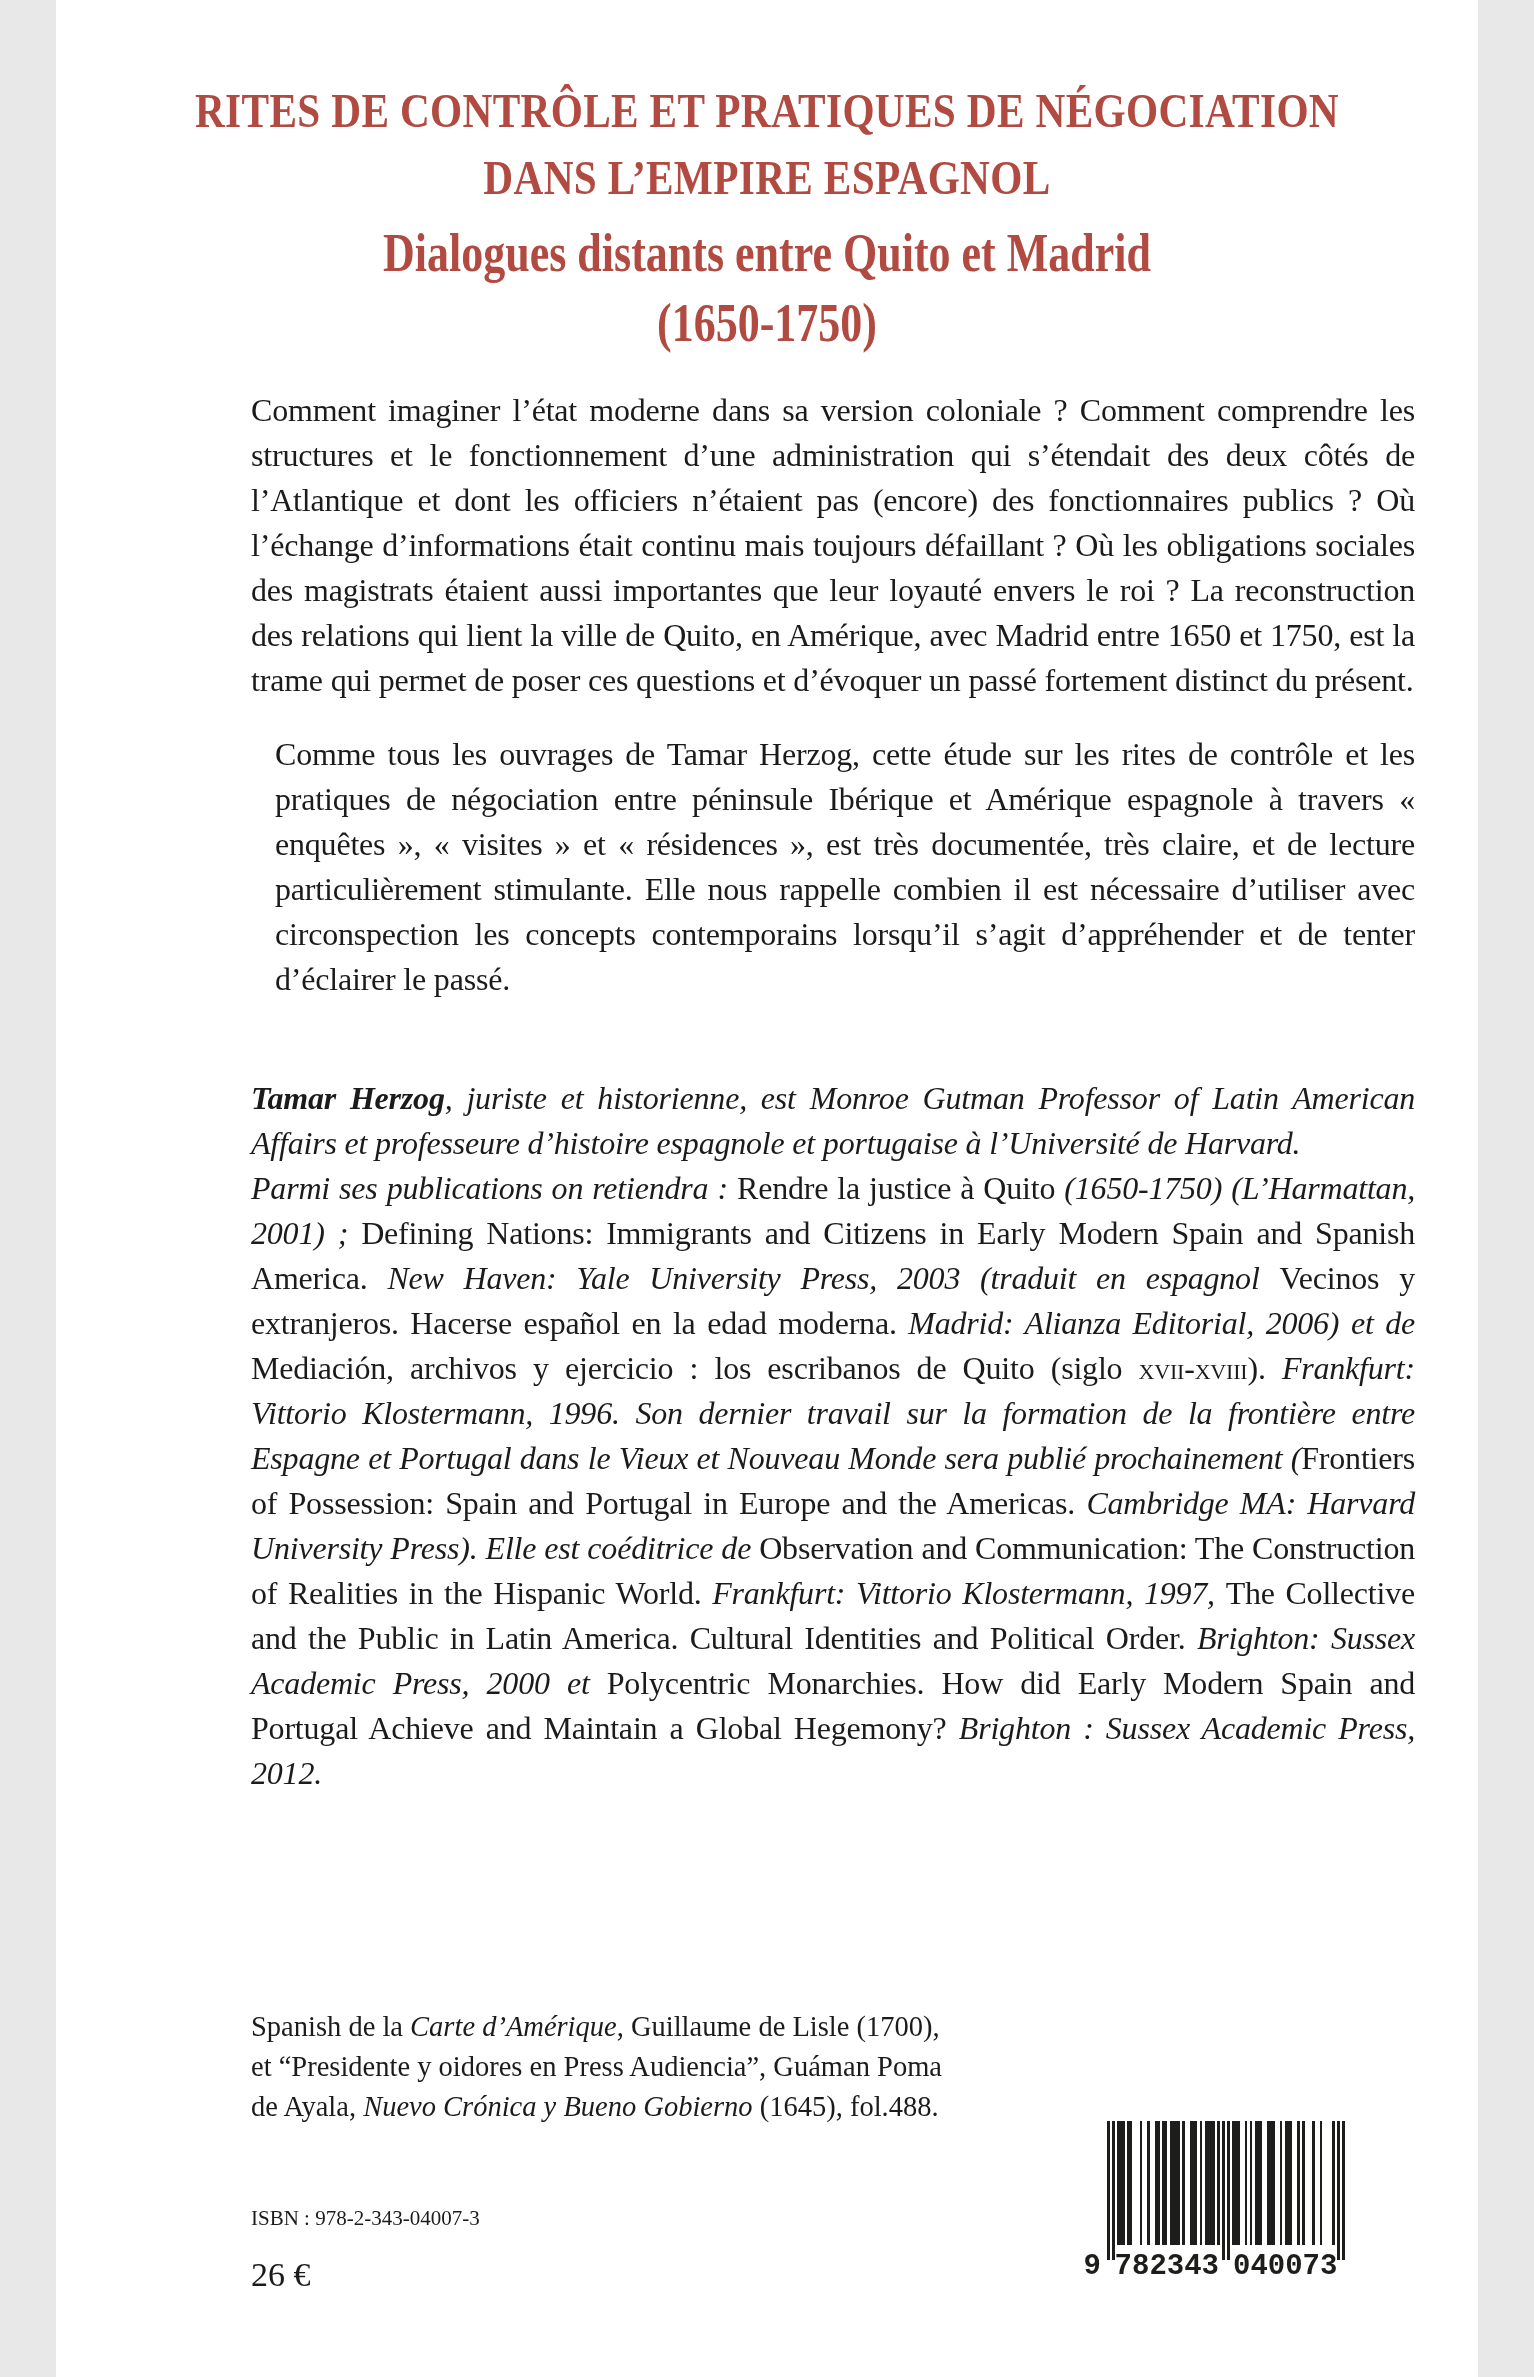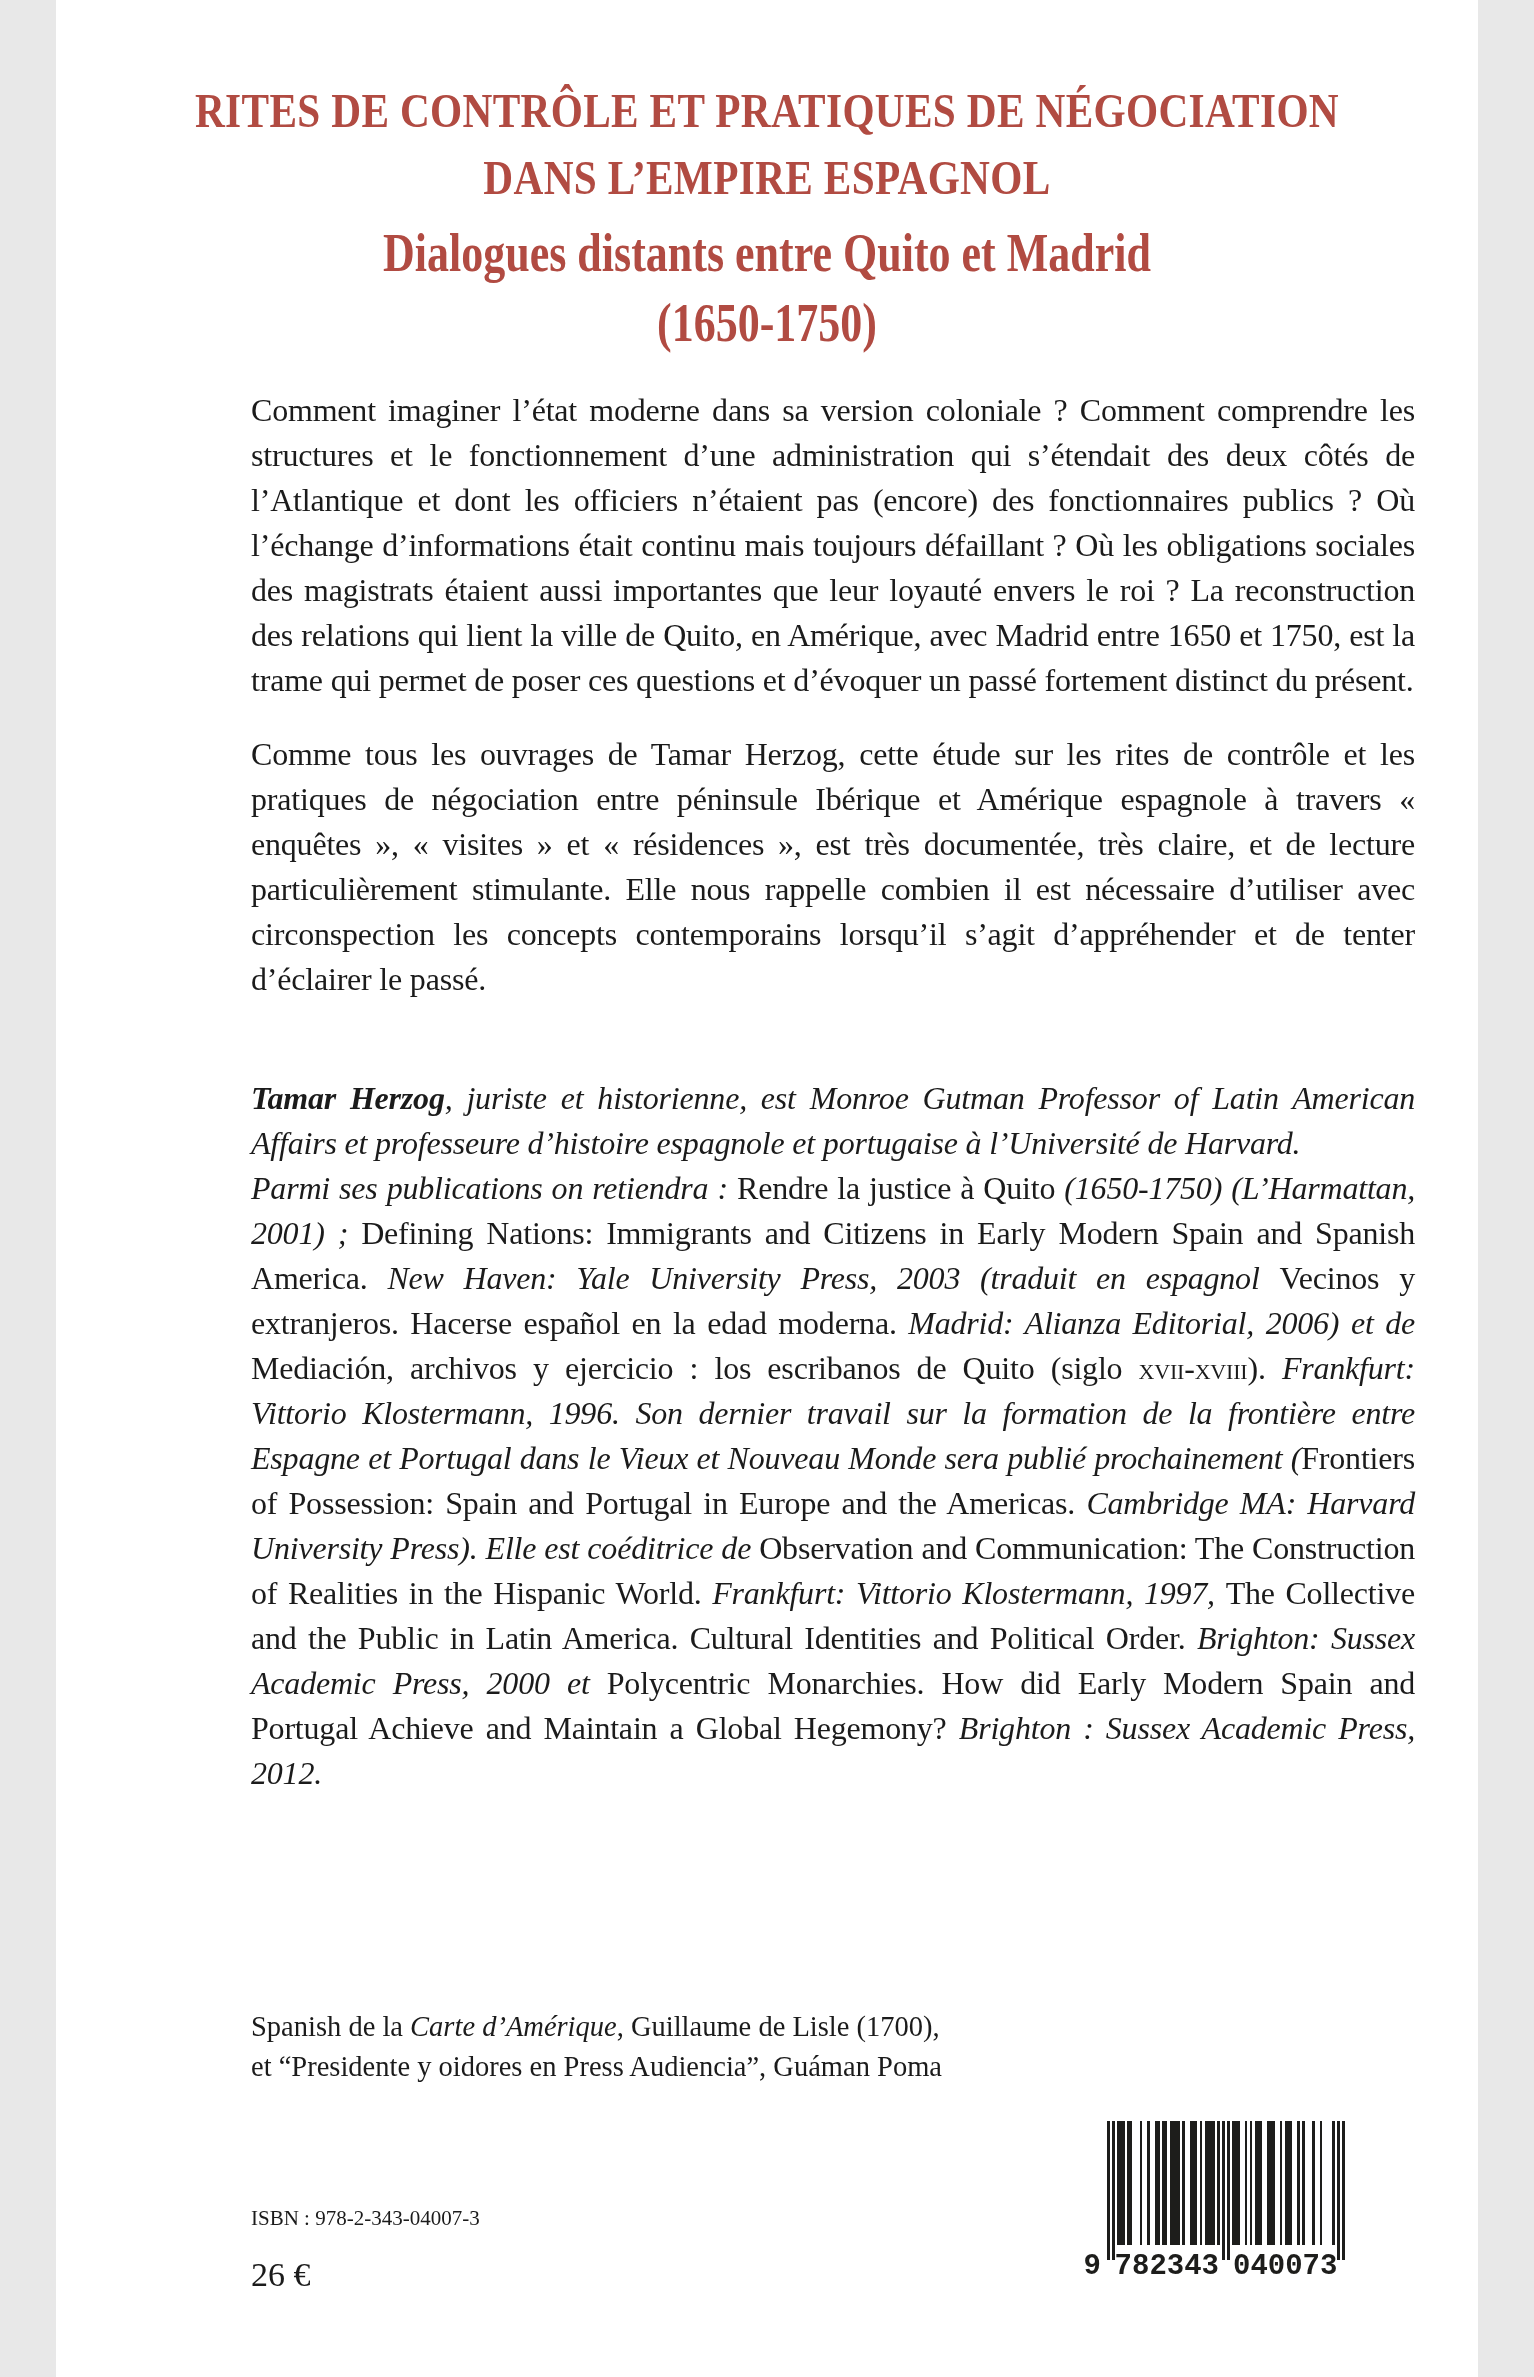--- a/index.html
+++ b/index.html
@@ -51,21 +51,21 @@
     left: 195px;
     width: 1164px;
   }
   .body-par {
     margin: 0;
     font-size: 32px;
     line-height: 45px;
     text-align: justify;
     letter-spacing: -0.2px;
   }
-  .par-gap { margin-top: 28.5px; }
+  .par-gap { margin-top: 28.5px; margin-left: 24px; }
   .author-note { margin-top: 74px; font-style: italic; }
   .seg-r  { font-style: normal; }
   .seg-i  { font-style: italic; }
   .seg-bi { font-style: italic; font-weight: bold; }
   .seg-sc { font-style: normal; font-variant: small-caps; }
 
   
   .cover-credit {
     position: absolute;
     left: 195px;
@@ -135,20 +135,21 @@
     <p class="body-par par-gap">Comme tous les ouvrages de Tamar Herzog, cette étude sur les rites de contrôle et les pratiques de négociation entre péninsule Ibérique et Amérique espagnole à travers « enquêtes », « visites » et « résidences », est très documentée, très claire, et de lecture particulièrement stimulante. Elle nous rappelle combien il est nécessaire d’utiliser avec circonspection les concepts contemporains lorsqu’il s’agit d’appréhender et de tenter d’éclairer le passé.</p>
     <div class="author-note">
       <p class="body-par"><span class="seg-bi">Tamar Herzog</span><span class="seg-i">, juriste et historienne, est Monroe Gutman Professor of Latin American Affairs et professeure d’histoire espagnole et portugaise à l’Université de Harvard.</span></p>
       <p class="body-par"><span class="seg-i">Parmi ses publications on retiendra : </span><span class="seg-r">Rendre la justice à Quito </span><span class="seg-i">(1650-1750) (L’Harmattan, 2001) ; </span><span class="seg-r">Defining Nations: Immigrants and Citizens in Early Modern Spain and Spanish America. </span><span class="seg-i">New Haven: Yale University Press, 2003 (traduit en espagnol </span><span class="seg-r">Vecinos y extranjeros. Hacerse español en la edad moderna. </span><span class="seg-i">Madrid: Alianza Editorial, 2006) et de </span><span class="seg-r">Mediación, archivos y ejercicio : los escribanos de Quito (siglo </span><span class="seg-sc">xvii-xviii</span><span class="seg-r">). </span><span class="seg-i">Frankfurt: Vittorio Klostermann, 1996. Son dernier travail sur la formation de la frontière entre Espagne et Portugal dans le Vieux et Nouveau Monde sera publié prochainement (</span><span class="seg-r">Frontiers of Possession: Spain and Portugal in Europe and the Americas. </span><span class="seg-i">Cambridge MA: Harvard University Press). Elle est coéditrice de </span><span class="seg-r">Observation and Communication: The Construction of Realities in the Hispanic World. </span><span class="seg-i">Frankfurt: Vittorio Klostermann, 1997, </span><span class="seg-r">The Collective and the Public in Latin America. Cultural Identities and Political Order. </span><span class="seg-i">Brighton: Sussex Academic Press, 2000 et </span><span class="seg-r">Polycentric Monarchies. How did Early Modern Spain and Portugal Achieve and Maintain a Global Hegemony? </span><span class="seg-i">Brighton : Sussex Academic Press, 2012.</span></p>
     </div>
   </main>
 
   <section class="cover-credit">
     <div><span class="seg-r">Spanish de la </span><span class="seg-i">Carte d’Amérique</span><span class="seg-r">, Guillaume de Lisle (1700),</span></div>
     <div><span class="seg-r">et “Presidente y oidores en Press Audiencia”, Guáman Poma</span></div>
+    <div><span class="seg-r">de Ayala, </span><span class="seg-i">Nuevo Crónica y Bueno Gobierno</span><span class="seg-r"> (1645), fol.488.</span></div>
   </section>
 
   <div class="isbn">ISBN : 978-2-343-04007-3</div>
   <div class="price">26 €</div>
 
   <div class="barcode">
     <div class="bc-bars">
         <span class="bc-module bar guard"></span>
         <span class="bc-module guard"></span>
         <span class="bc-module bar guard"></span>

